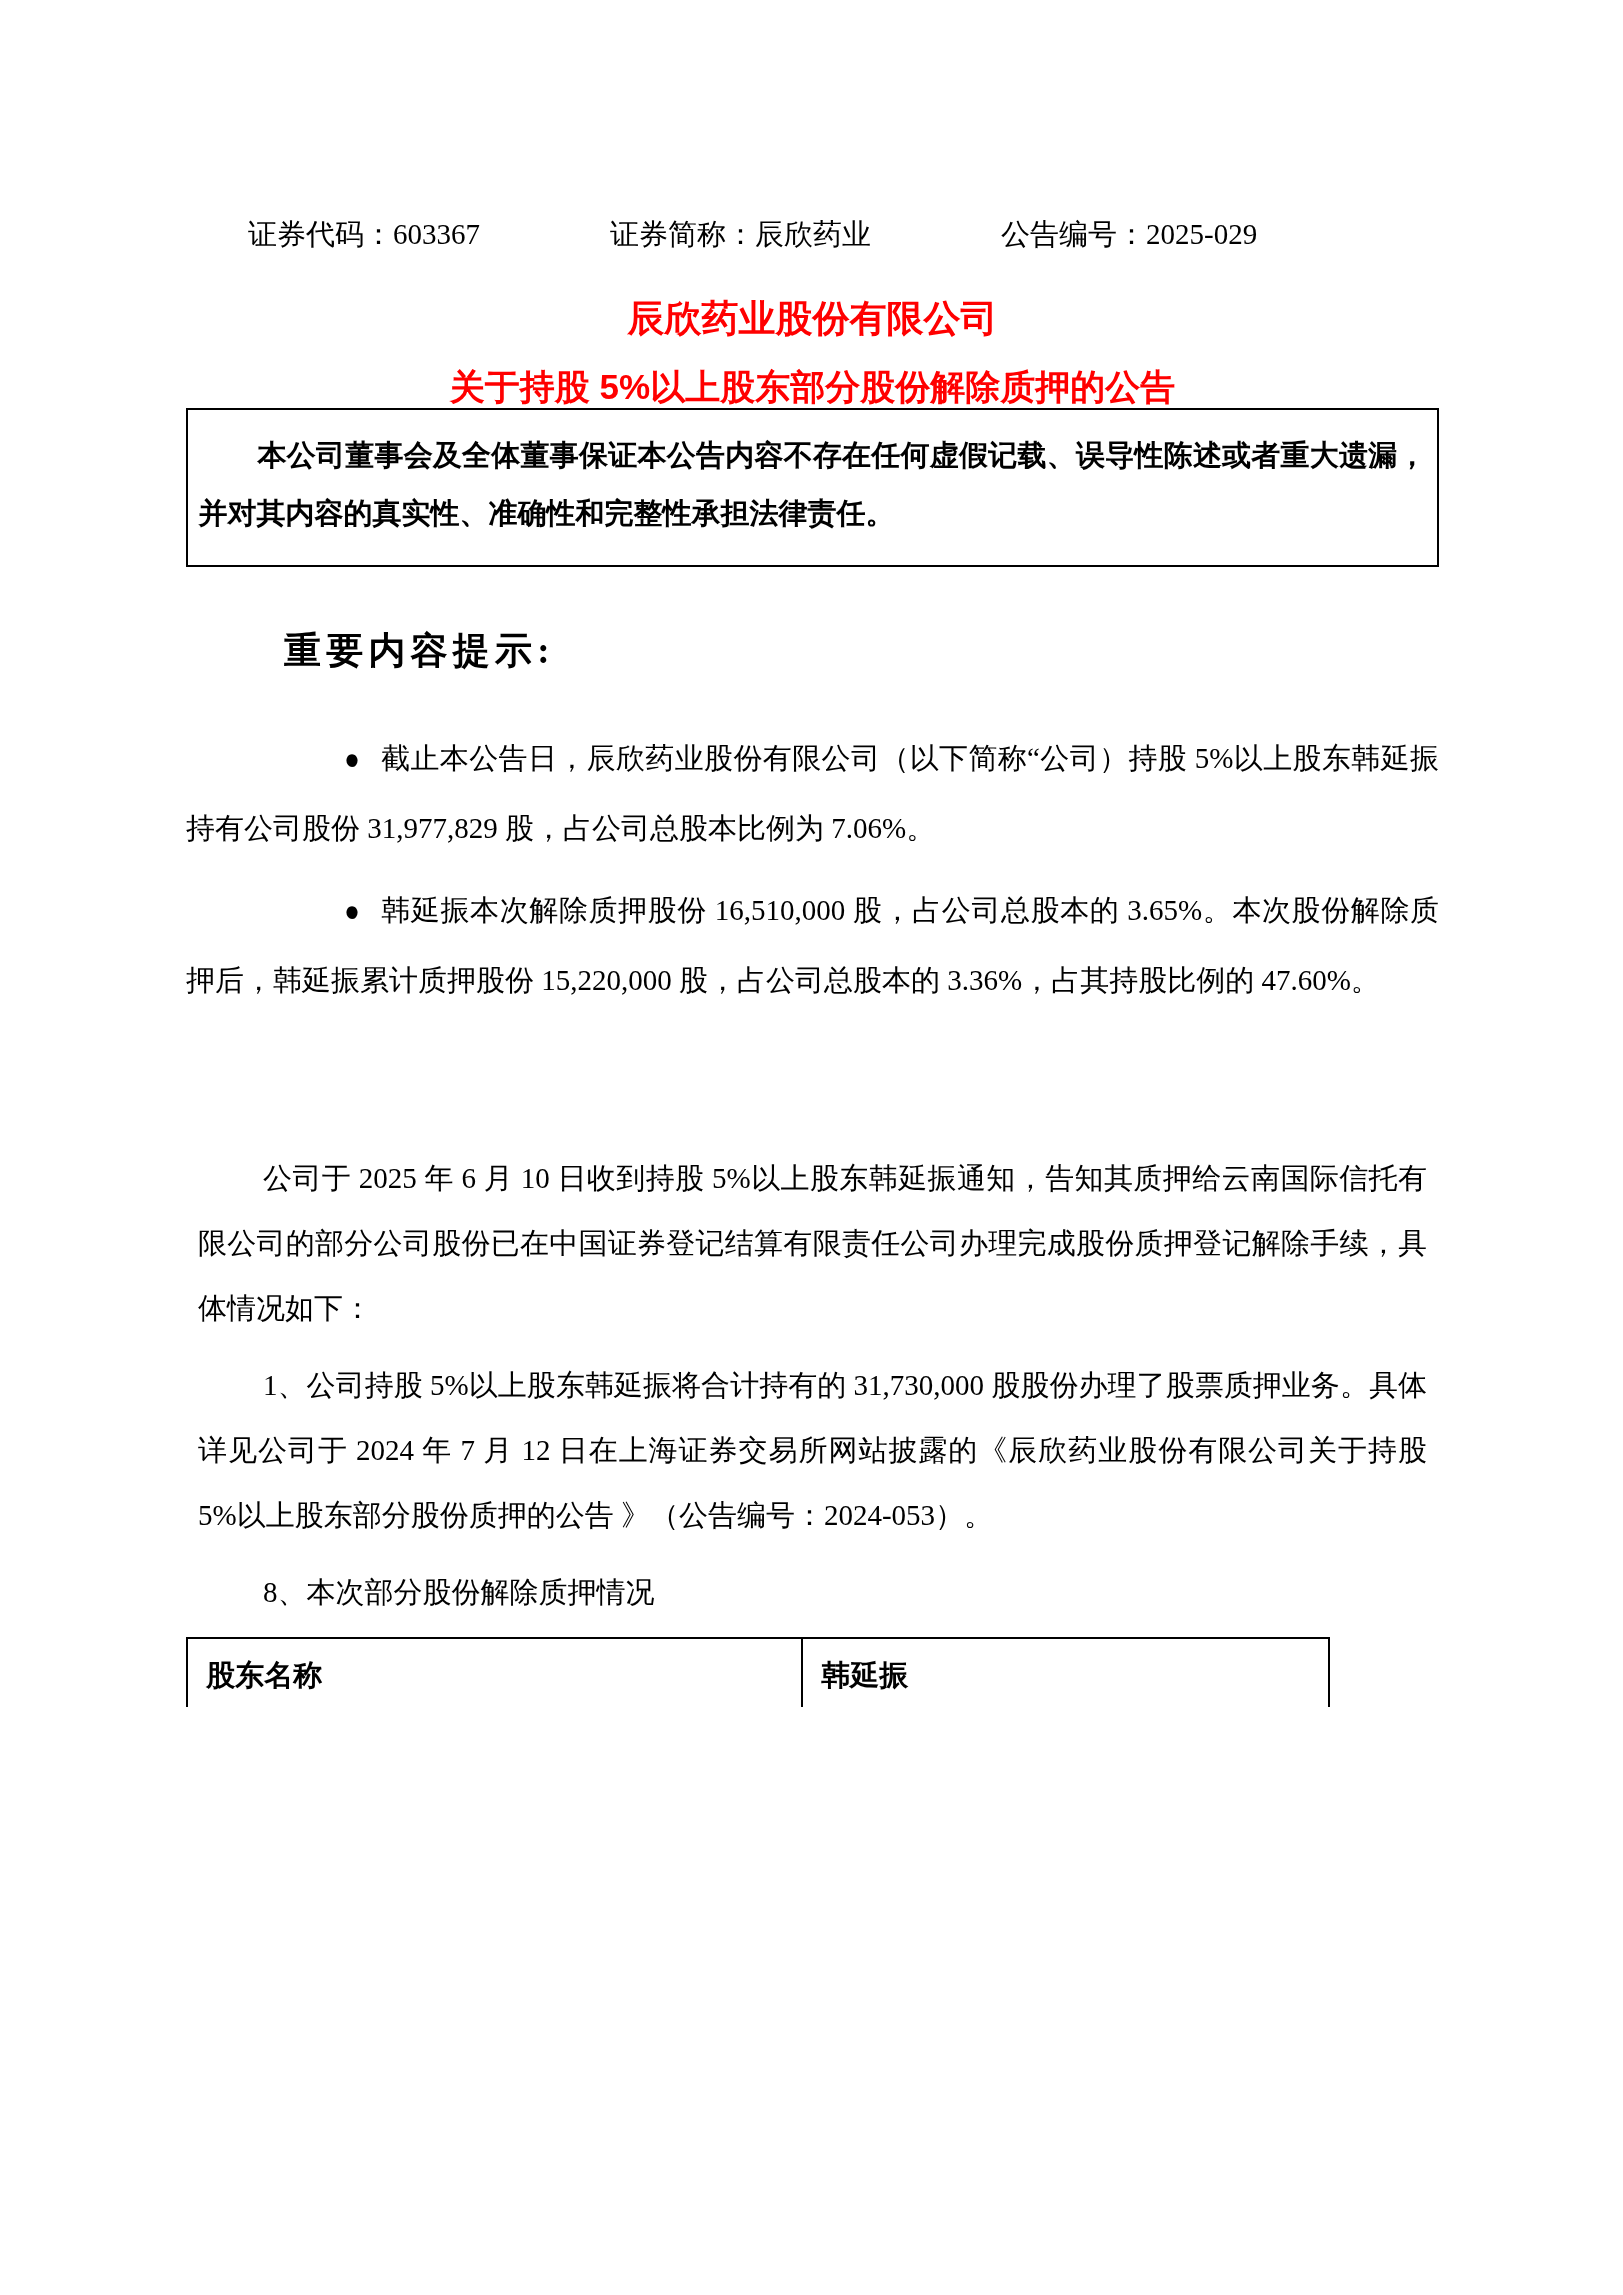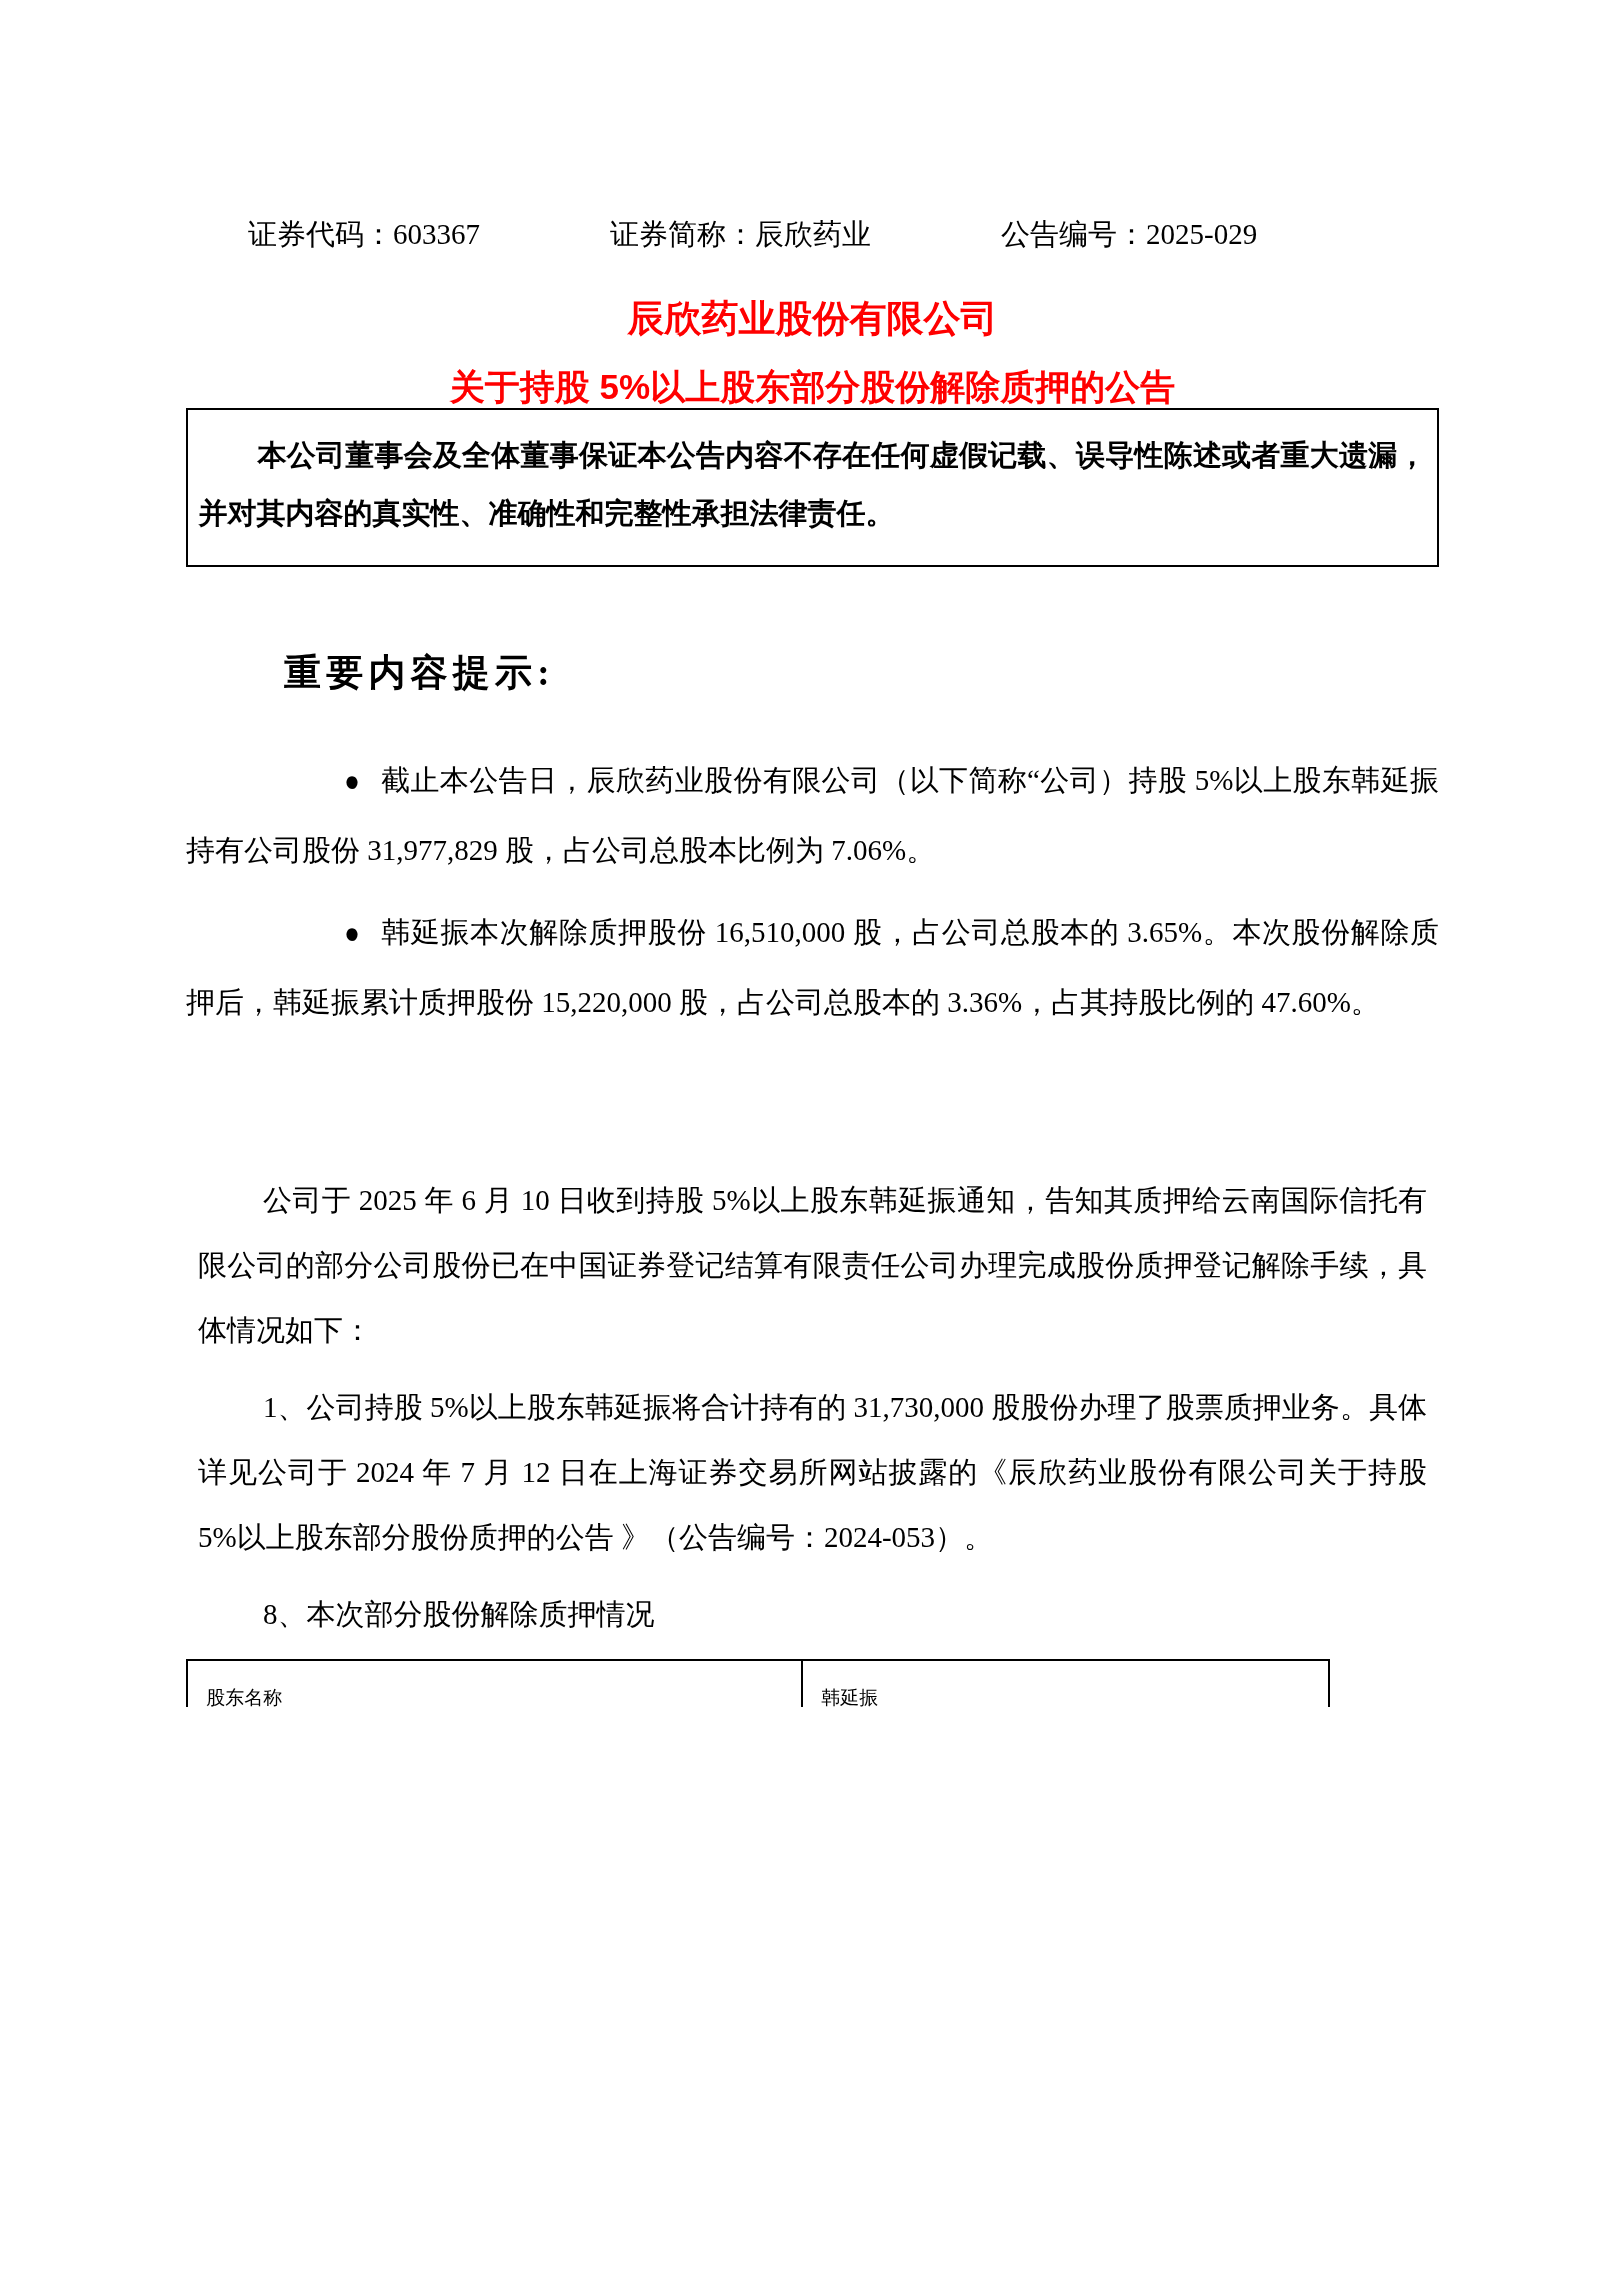--- a/index.html
+++ b/index.html
@@ -61,21 +61,21 @@
   }
   .disclaimer-box p {
     margin: 0;
     font-size: 29px;
     line-height: 58px;
     text-indent: 59px;
     text-align: justify;
   }
   
   .important-heading {
-    margin-top: 86px;
+    margin-top: 64px;
     padding-left: 98px;
     font-weight: bold;
     font-size: 37px;
     line-height: 39px;
     letter-spacing: 5.2px;
   }
   
   .bullet-item {
     margin: 0;
     font-size: 29px;
@@ -105,23 +105,24 @@
     margin-top: 3.9px;
     border-collapse: collapse;
     width: 1142px;
     table-layout: fixed;
   }
   .pledge-table td {
     border: 2px solid #000000;
     border-top-width: 2.6px;
     border-bottom-width: 2.6px;
     height: 73px;
-    font-size: 19px;
+    font-size: 29px;
     padding: 0 0 0 18.3px;
     vertical-align: middle;
+    font-weight: bold;
   }
   .pledge-table col.c1 { width: 615px; }
   .pledge-table col.c2 { width: 527px; }
   
   .page-number {
     margin-top: 33px;
     text-align: center;
     font-size: 26px;
     line-height: 31px;
     font-family: "Liberation Sans", "DejaVu Sans", sans-serif;

